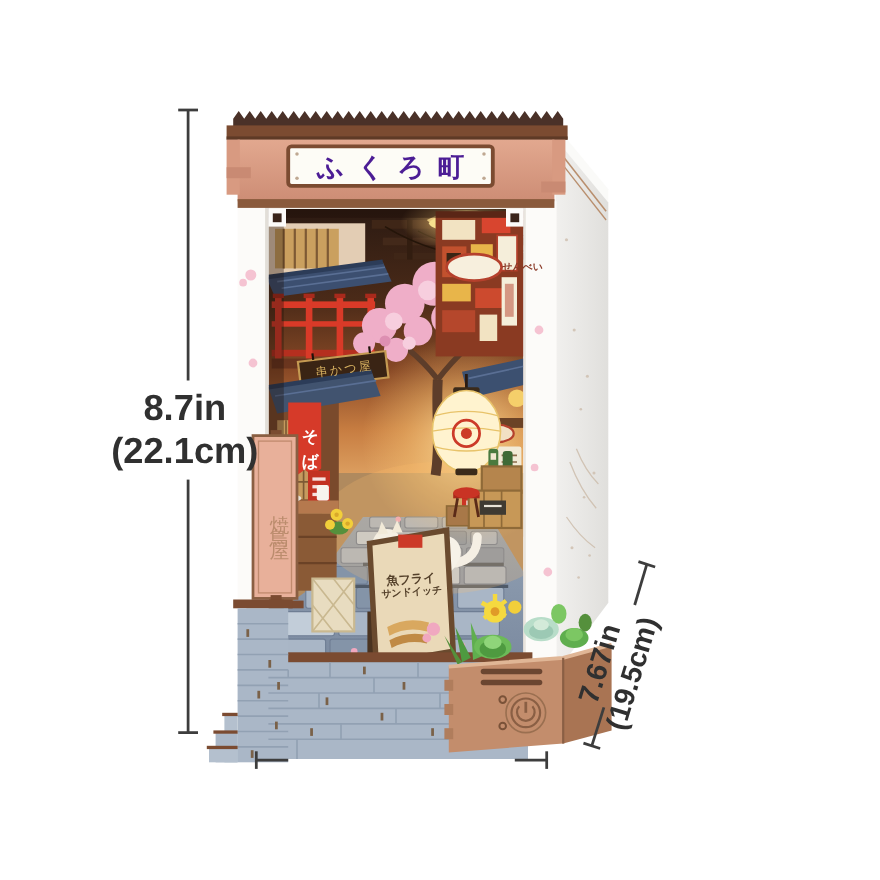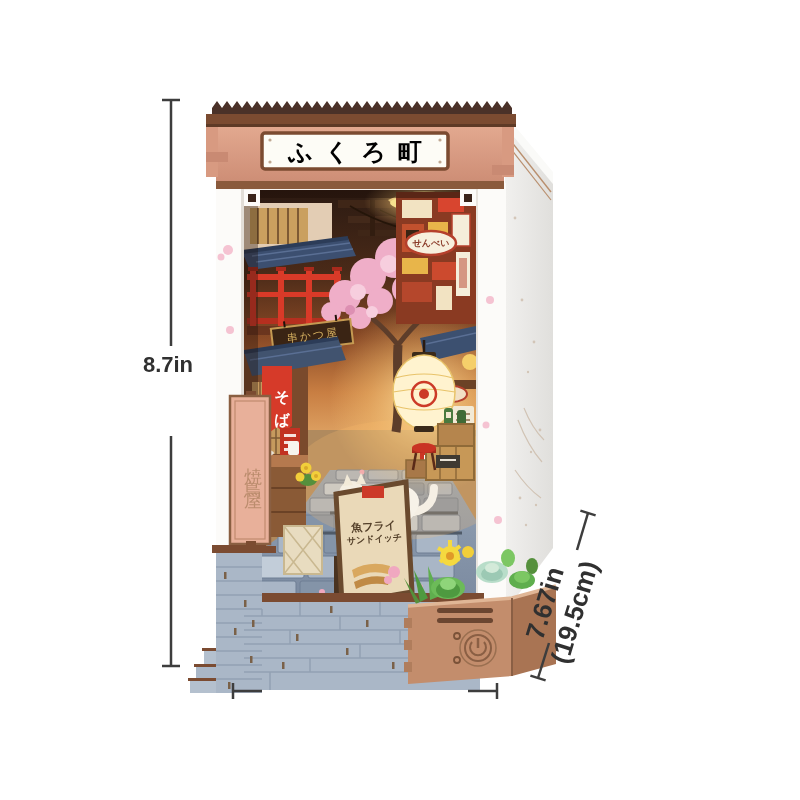--- a/index.html
+++ b/index.html
@@ -1,32 +1,32 @@
 <!DOCTYPE html>
 <html><head>
 <meta charset="utf-8">
 <style>
   html,body{margin:0;padding:0;background:#ffffff;}
   .stage{position:relative;width:800px;height:800px;background:#ffffff;overflow:hidden;
          font-family:"Liberation Sans",sans-serif;}
   .stage svg{position:absolute;left:0;top:0;}
   .dim{position:absolute;color:#303030;font-weight:700;text-align:center;line-height:1.18;}
-  .dim-height{left:88px;top:352px;width:160px;font-size:22px;}
+  .dim-height{left:88px;top:352px;width:160px;font-size:33px;}
   .dim-width{left:255px;top:673px;width:220px;font-size:27px;}
   .dim-depth{left:491px;top:576px;width:140px;height:64px;font-size:26px;
              transform:rotate(-73deg);transform-origin:50% 50%;}
   .jp{font-family:"DejaVu Sans",sans-serif;position:absolute;}
   .marquee-text{left:262px;top:137px;width:186px;height:30px;font-size:24px;line-height:30px;
-                letter-spacing:12px;text-indent:12px;color:#000000;text-align:center;font-weight:700;}
+                letter-spacing:12px;text-indent:12px;color:#4c1d95;text-align:center;font-weight:700;}
   .pillar-text{left:237px;top:406px;width:28px;height:132px;writing-mode:vertical-rl;
                text-orientation:upright;font-size:18px;letter-spacing:12px;color:#bb8c6d;text-align:center;}
   .soba-text{left:263px;top:371px;width:28px;height:58px;writing-mode:vertical-rl;text-orientation:upright;
              font-size:15px;letter-spacing:4px;color:#fff;font-weight:700;text-align:center;}
   .senbei-text{left:406px;top:236px;width:50px;height:14px;font-size:9px;line-height:14px;
-               color:#8a3a28;text-align:center;font-weight:700;}
+               color:#8a3a28;text-align:center;font-weight:700;padding-left:44px;}
   .board-text{left:273px;top:325px;width:80px;height:22px;font-size:11px;line-height:22px;color:#d9b362;
               text-align:center;letter-spacing:2px;transform:rotate(-7deg);}
   .sandwich-text{left:341px;top:520px;width:66px;color:#54402a;font-weight:700;text-align:center;
                  transform:rotate(-4deg);}
   .sandwich-text div:first-child{font-size:11px;line-height:13px;}
   .sandwich-text div:last-child{font-size:9px;line-height:12px;}
 </style>
 </head>
 <body>
 
@@ -536,20 +536,21 @@
       <line x1="530.4" y1="675.6" x2="545.6" y2="680.4"></line>
       <line x1="538" y1="678" x2="549" y2="643"></line>
       <line x1="577" y1="550" x2="588" y2="513"></line>
       <line x1="580.4" y1="510.6" x2="595.6" y2="515.4"></line>
     </g>
   </g>
 </svg>
 
 <div class="dim dim-height">
   <div>8.7in</div>
+  <div>(22.1cm)</div>
 </div>
 
 
 <div class="dim dim-depth">
   <div>7.67in</div>
   <div>(19.5cm)</div>
 </div>
 
 <div class="jp marquee-text">ふくろ町</div>
 <div class="jp pillar-text">焼鳥屋</div>

